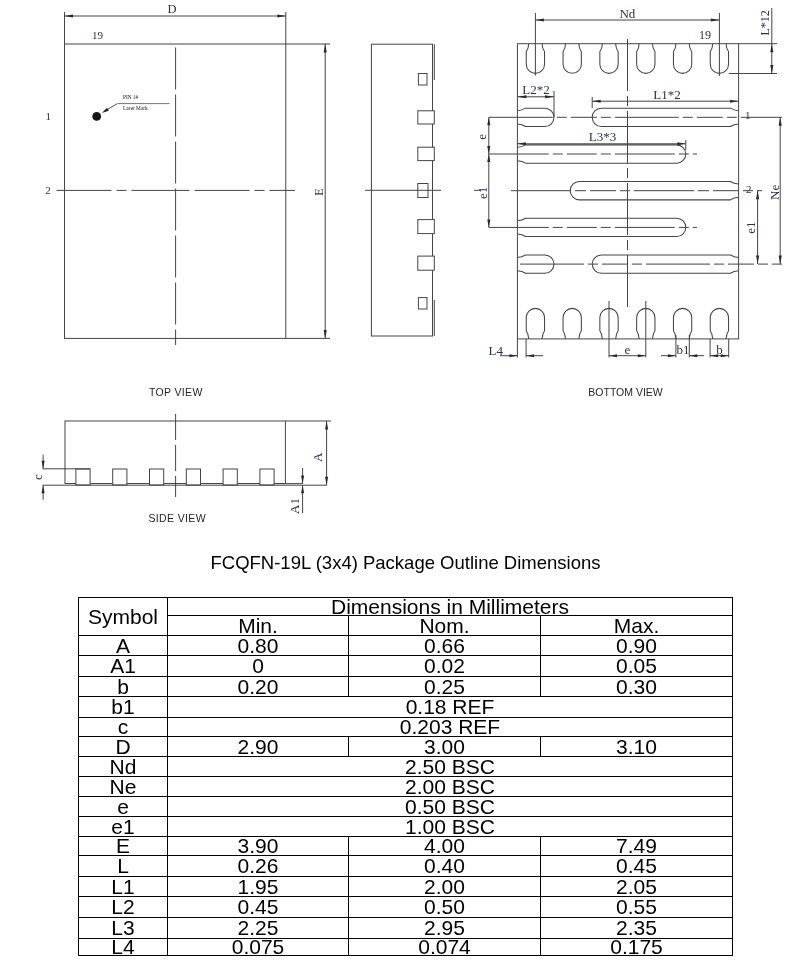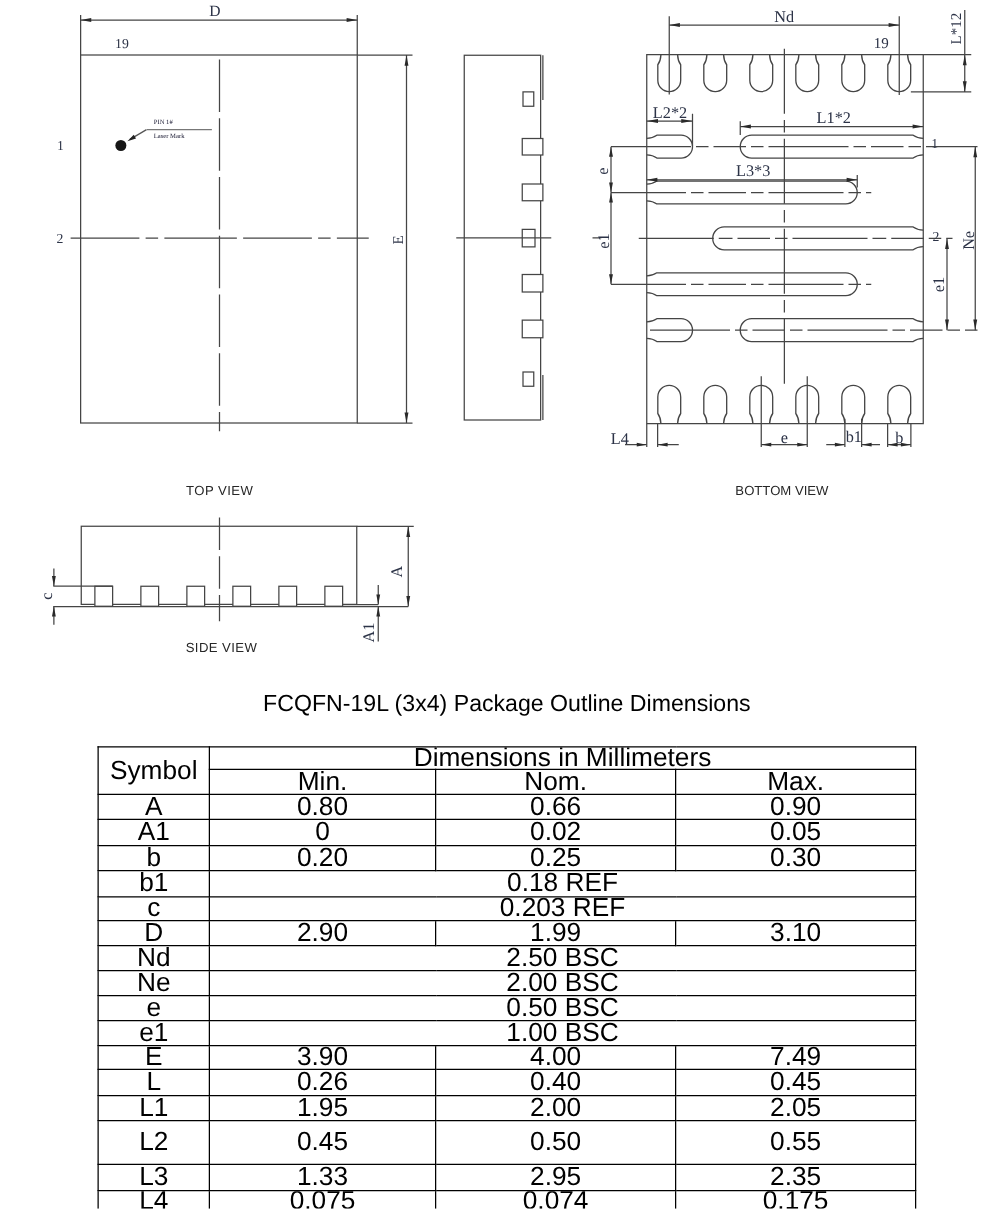--- a/index.html
+++ b/index.html
@@ -217,21 +217,21 @@
           <td>b1</td>
           <td colspan="3">0.18 REF</td>
         </tr>
 <tr style="height:19px">
           <td>c</td>
           <td colspan="3">0.203 REF</td>
         </tr>
 <tr style="height:20px">
           <td>D</td>
           <td>2.90</td>
-          <td>1.99</td>
+          <td>3.00</td>
           <td>3.10</td>
         </tr>
 <tr style="height:20px">
           <td>Nd</td>
           <td colspan="3">2.50 BSC</td>
         </tr>
 <tr style="height:20px">
           <td>Ne</td>
           <td colspan="3">2.00 BSC</td>
         </tr>
@@ -254,29 +254,29 @@
           <td>0.26</td>
           <td>0.40</td>
           <td>0.45</td>
         </tr>
 <tr style="height:20px">
           <td>L1</td>
           <td>1.95</td>
           <td>2.00</td>
           <td>2.05</td>
         </tr>
-<tr style="height:35px">
+<tr style="height:21px">
           <td>L2</td>
           <td>0.45</td>
           <td>0.50</td>
           <td>0.55</td>
         </tr>
 <tr style="height:21px">
           <td>L3</td>
-          <td>1.33</td>
+          <td>2.25</td>
           <td>2.95</td>
           <td>2.35</td>
         </tr>
 <tr style="height:16px">
           <td>L4</td>
           <td>0.075</td>
           <td>0.074</td>
           <td>0.175</td>
         </tr>
 </tbody>

